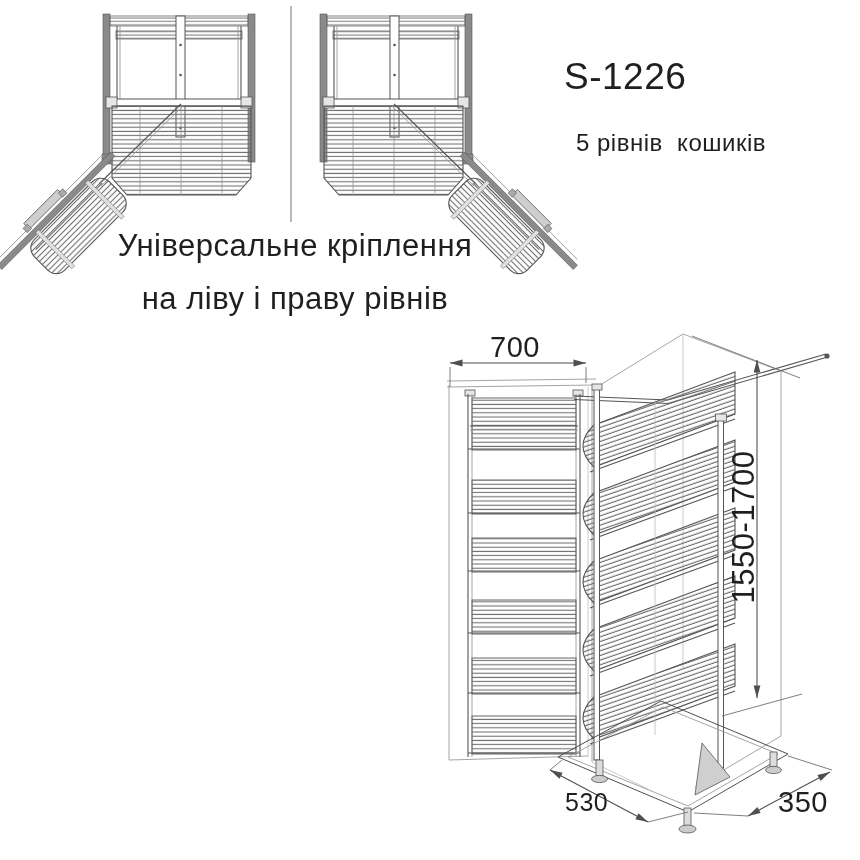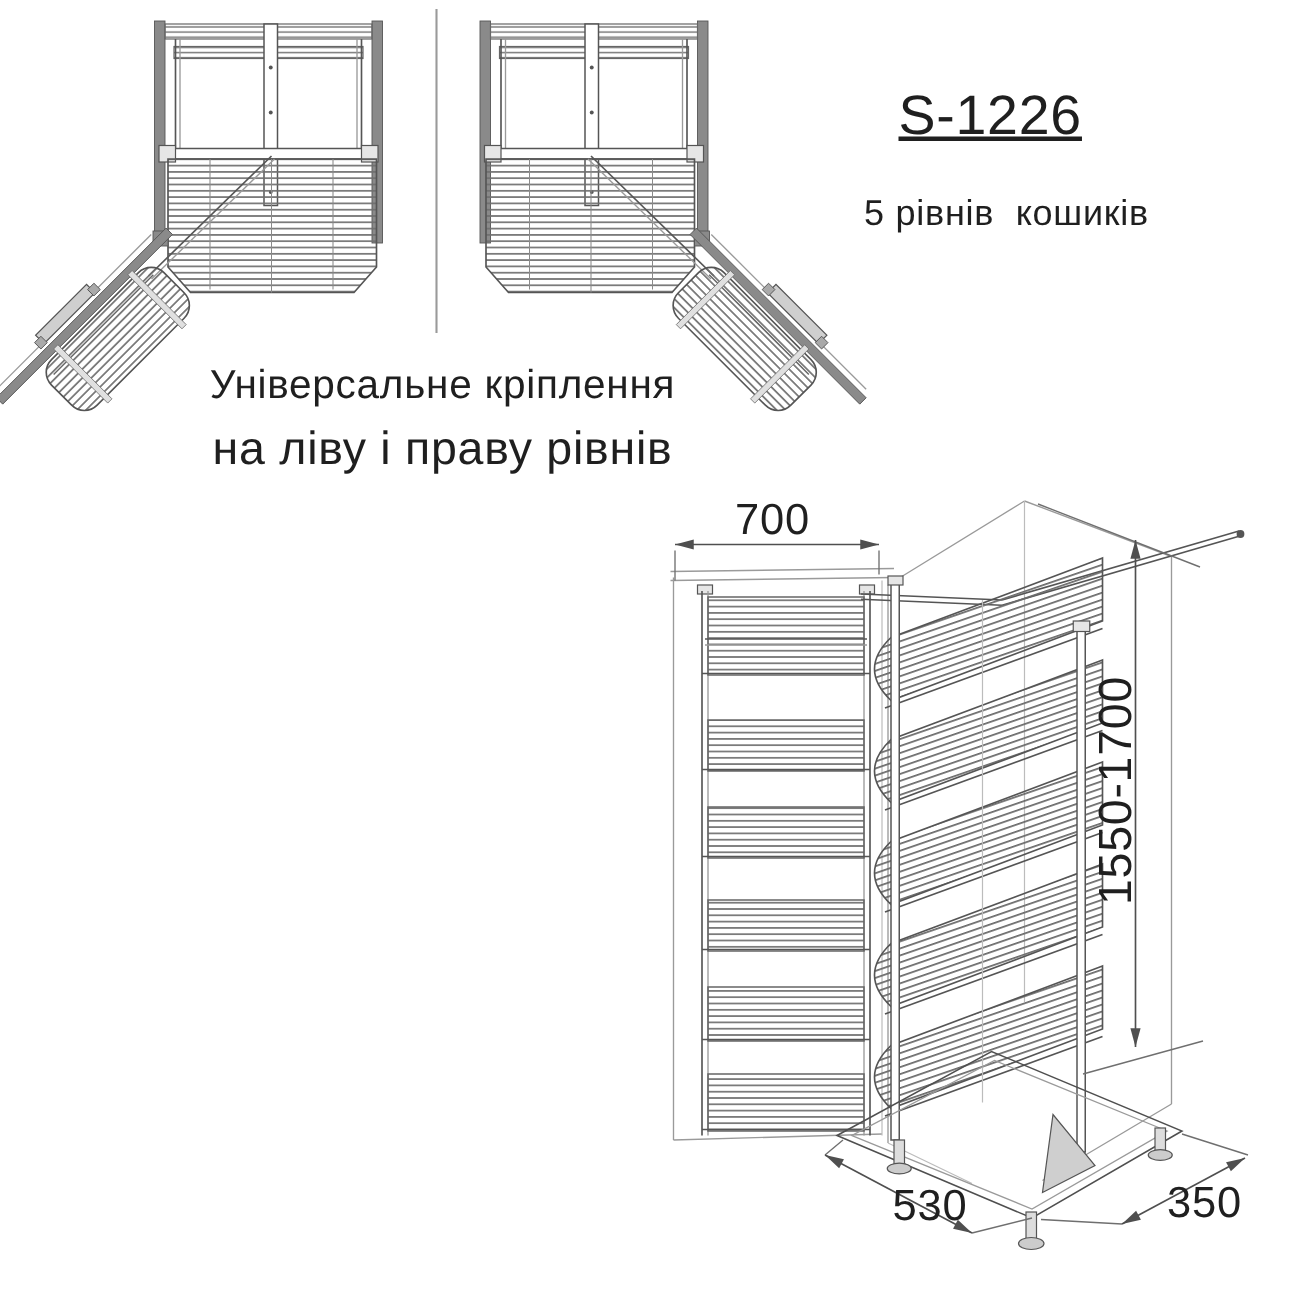--- a/index.html
+++ b/index.html
@@ -203,29 +203,29 @@
       <line x1="550" y1="770" x2="648" y2="822" class="dim" marker-start="url(#arw)" marker-end="url(#arw)"></line>
     </g>
 
     <g>
       <line x1="694" y1="813" x2="748" y2="816" class="ext"></line>
       <line x1="788" y1="756" x2="832" y2="770" class="ext"></line>
       <line x1="748" y1="816" x2="830" y2="772" class="dim" marker-start="url(#arw)" marker-end="url(#arw)"></line>
     </g>
   </svg>
 
-  <div class="lbl" style="left:599px;top:58px;font-size:37px;text-decoration:underline;">S-1226</div>
+  <div class="lbl" style="left:564px;top:58px;font-size:37px;">S-1226</div>
 
   <div class="lbl" style="left:576px;top:130px;font-size:24px;text-align:center;">5 рівнів  кошиків</div>
 
-  <div class="lbl center" style="left:110px;top:242px;width:370px;font-size:27px;">Універсальне кріплення</div>
+  <div class="lbl center" style="left:110px;top:230px;width:370px;font-size:31px;">Універсальне кріплення</div>
 
   <div class="lbl center" style="left:110px;top:283px;width:370px;font-size:31px;">на ліву і праву рівнів</div>
 
   <div class="lbl" style="left:490px;top:332px;font-size:29px;">700</div>
 
   <div class="lbl" style="left:744px;top:527px;font-size:31px;transform:translate(-50%,-50%) rotate(-90deg);">1550-1700</div>
 
-  <div class="lbl" style="left:595px;top:789px;font-size:29px;">530</div>
+  <div class="lbl" style="left:565px;top:789px;font-size:25px;">530</div>
 
   <div class="lbl" style="left:778px;top:787px;font-size:29px;">350</div>
 
 </div>
 
 </body></html>

